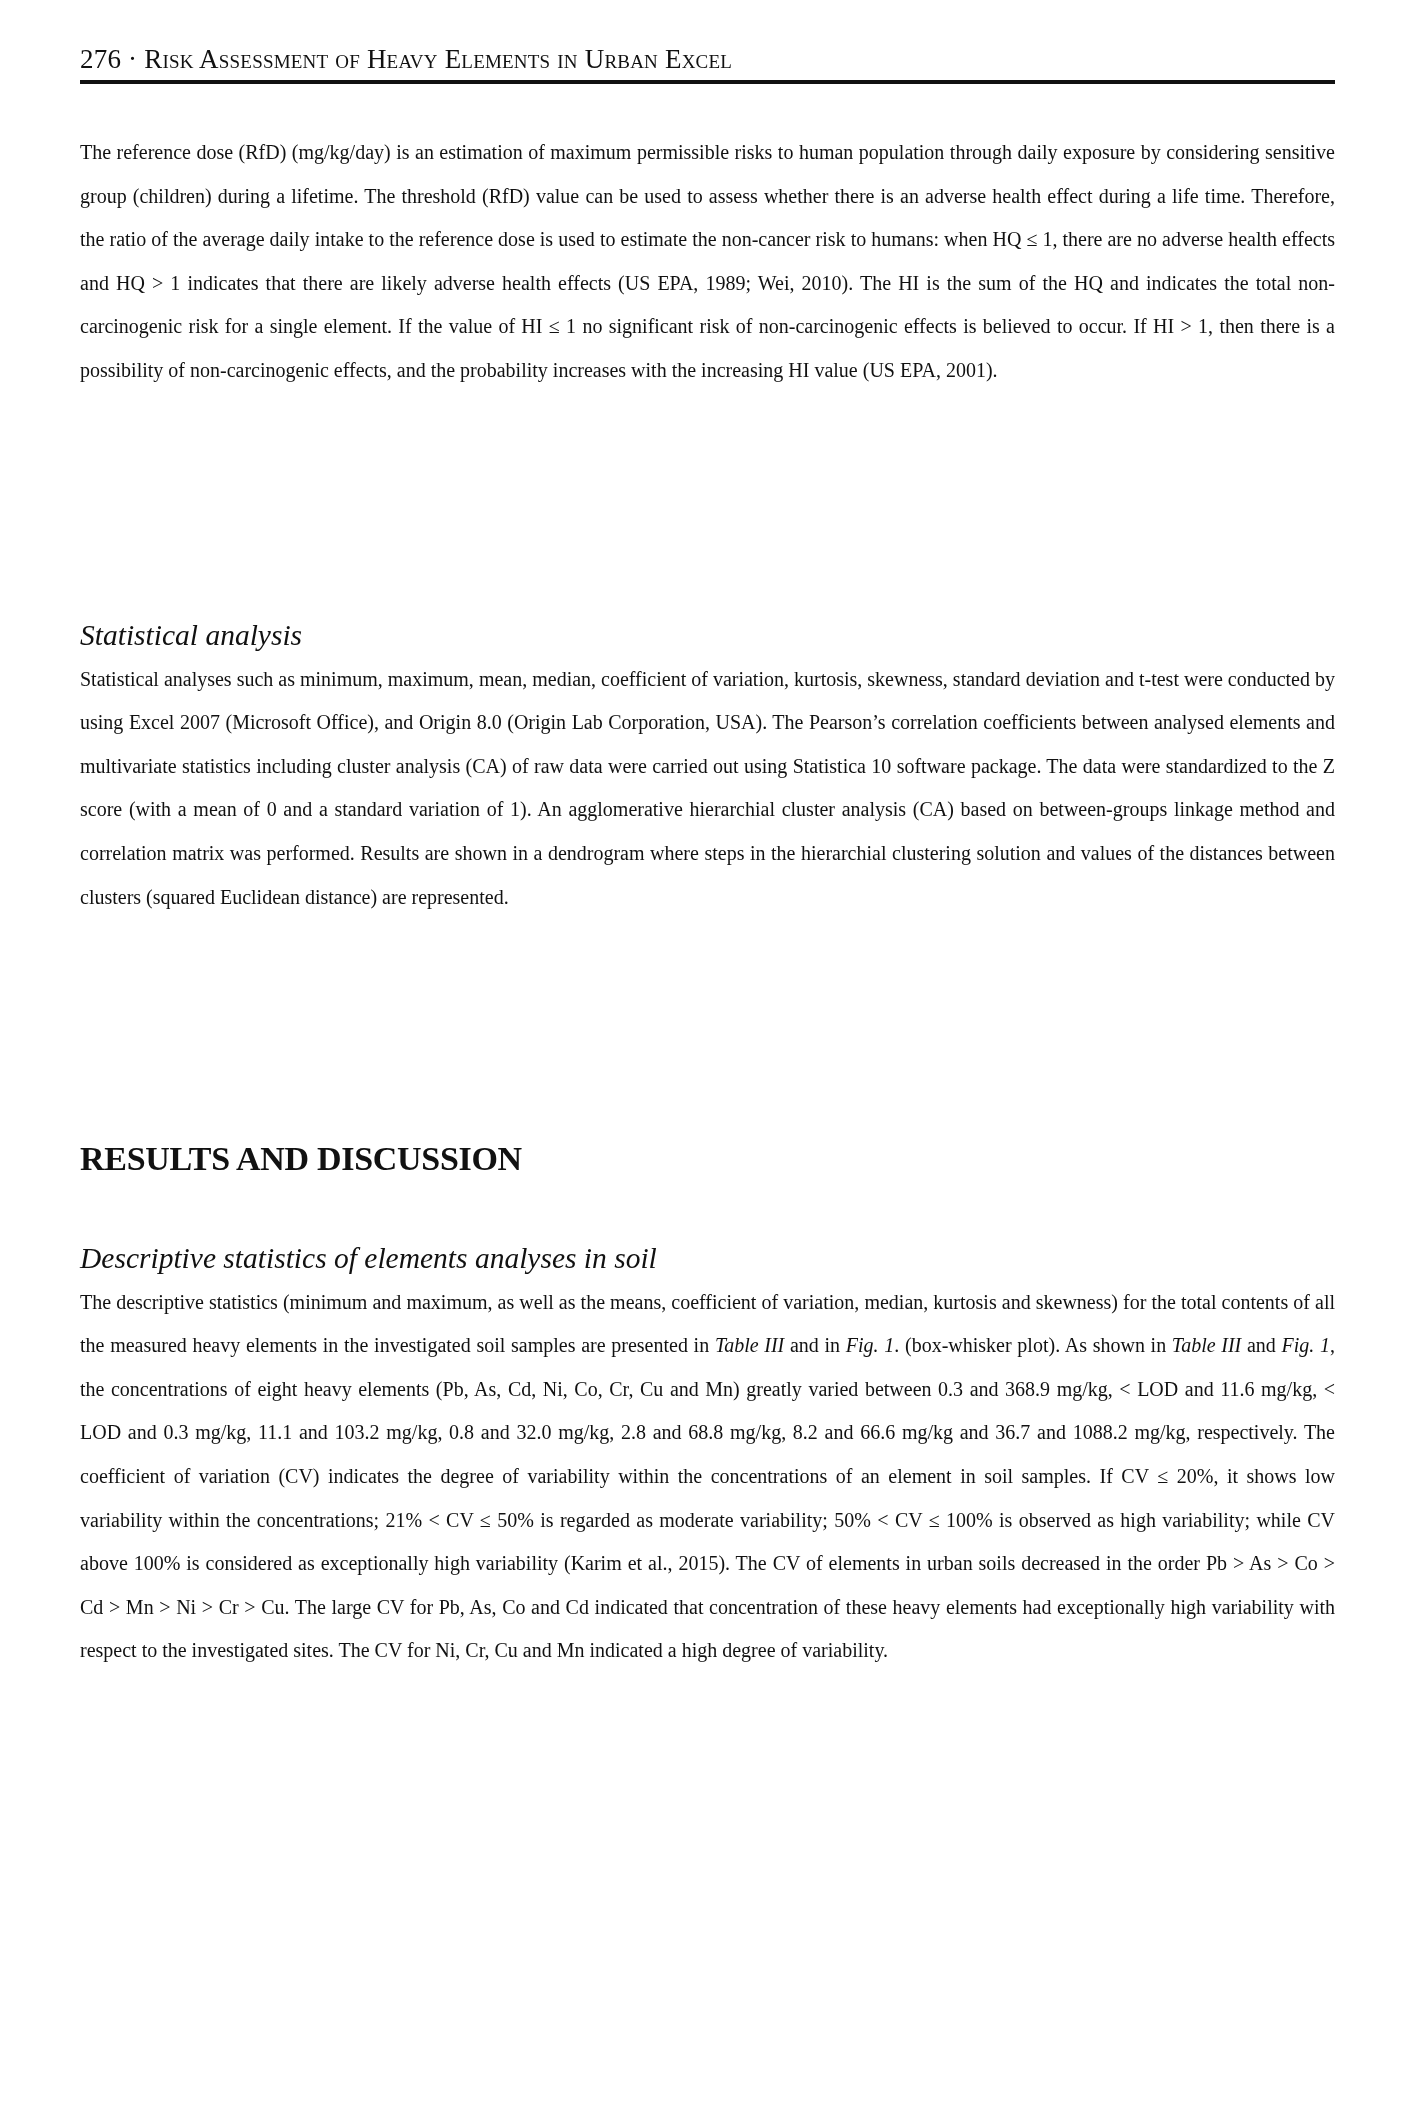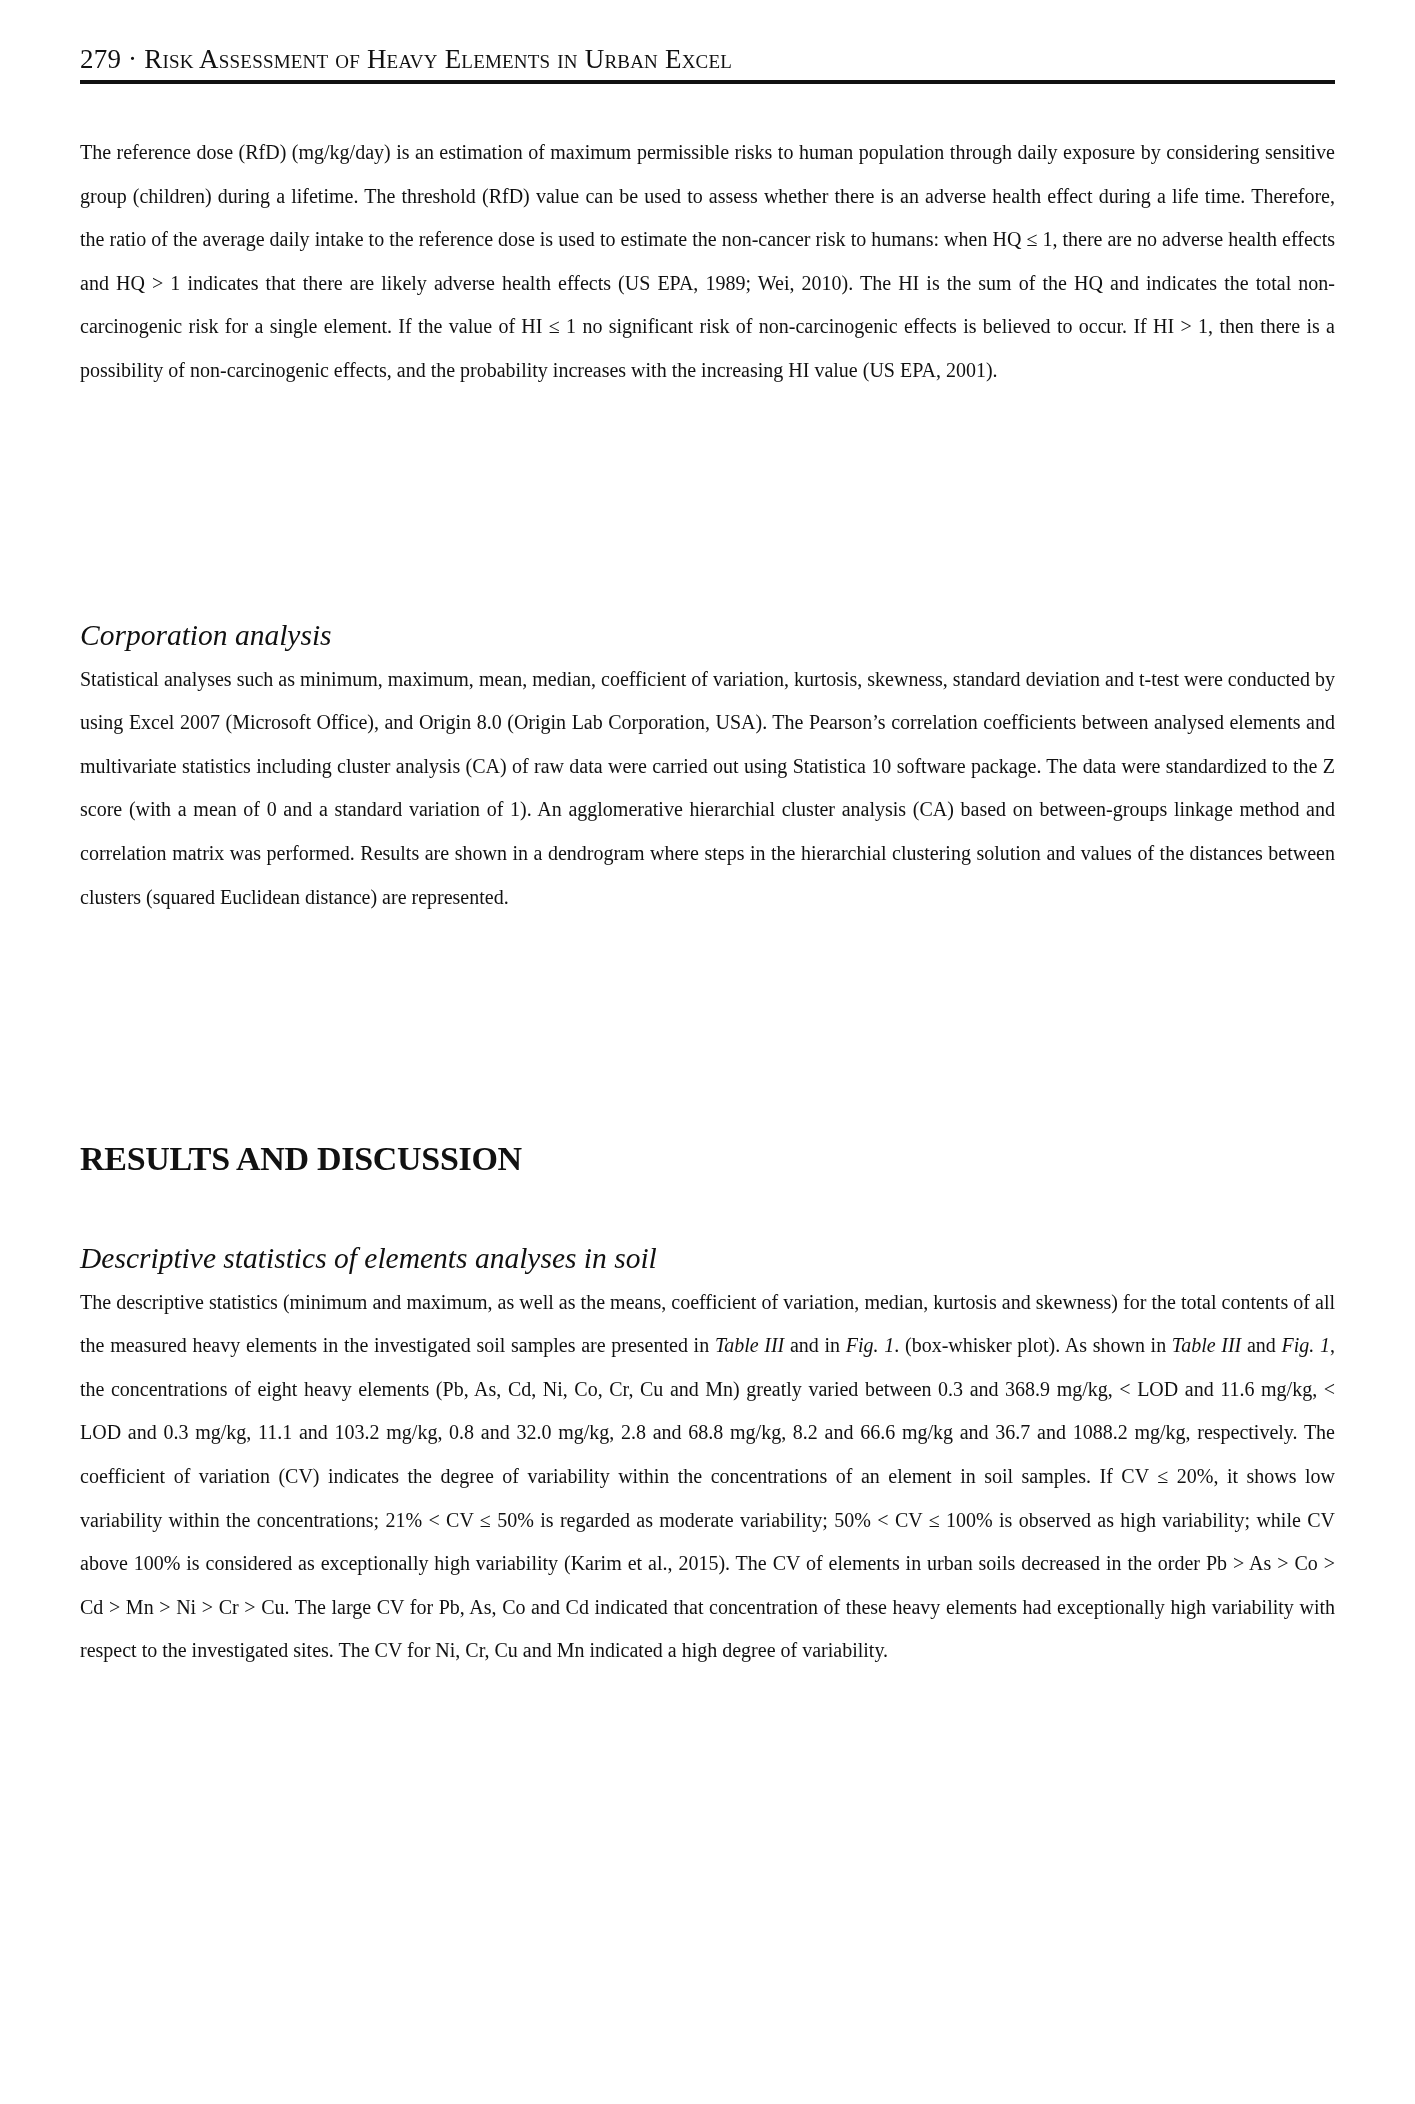--- a/index.html
+++ b/index.html
@@ -26,32 +26,32 @@
     font-weight: bold; font-size: 34px; margin: 0; letter-spacing: -0.3px;
   }
   i { font-style: italic; font-family: Liberation Serif, serif; }
 </style>
 </head>
 <body>
 
 <div class="page">
 
   <div class="running-head">
-    <span>279</span>
+    <span>276</span>
     <span>·</span>
     <span class="sc">Risk Assessment of Heavy Elements in Urban Excel</span>
   </div>
   <div class="head-rule"></div>
 
   <div class="block" style="top:131px;">
     <p>The reference dose (RfD) (mg/kg/day) is an estimation of maximum permissible risks to human population through daily exposure by considering sensitive group (children) during a lifetime. The threshold (RfD) value can be used to assess whether there is an adverse health effect during a life time. Therefore, the ratio of the average daily intake to the reference dose is used to estimate the non-cancer risk to humans: when HQ ≤ 1, there are no adverse health effects and HQ &gt; 1 indicates that there are likely adverse health effects (US EPA, 1989; Wei, 2010). The HI is the sum of the HQ and indicates the total non-carcinogenic risk for a single element. If the value of HI ≤ 1 no significant risk of non-carcinogenic effects is believed to occur. If HI &gt; 1, then there is a possibility of non-carcinogenic effects, and the probability increases with the increasing HI value (US EPA, 2001).</p>
   </div>
 
   <div class="block" style="top:614px;">
-    <div class="subhead">Corporation analysis</div>
+    <div class="subhead">Statistical analysis</div>
     <p>Statistical analyses such as minimum, maximum, mean, median, coefficient of variation, kurtosis, skewness, standard deviation and t-test were conducted by using Excel 2007 (Microsoft Office), and Origin 8.0 (Origin Lab Corporation, USA). The Pearson’s correlation coefficients between analysed elements and multivariate statistics including cluster analysis (CA) of raw data were carried out using Statistica 10 software package. The data were standardized to the Z score (with a mean of 0 and a standard variation of 1). An agglomerative hierarchial cluster analysis (CA) based on between-groups linkage method and correlation matrix was performed. Results are shown in a dendrogram where steps in the hierarchial clustering solution and values of the distances between clusters (squared Euclidean distance) are represented.</p>
   </div>
 
   <div class="block" style="top:1140px;">
     <h2 class="section-title">RESULTS AND DISCUSSION</h2>
   </div>
 
   <div class="block" style="top:1237px;">
     <div class="subhead">Descriptive statistics of elements analyses in soil</div>
     <p><span>The descriptive statistics (minimum and maximum, as well as the means, coefficient of variation, median, kurtosis and skewness) for the total contents of all the measured heavy elements in the investigated soil samples are presented in </span><i>Table III</i><span> and in </span><i>Fig. 1</i><span>. (box-whisker plot). As shown in </span><i>Table III</i><span> and </span><i>Fig. 1</i><span>, the concentrations of eight heavy elements (Pb, As, Cd, Ni, Co, Cr, Cu and Mn) greatly varied between 0.3 and 368.9 mg/kg, &lt; LOD and 11.6 mg/kg, &lt; LOD and 0.3 mg/kg, 11.1 and 103.2 mg/kg, 0.8 and 32.0 mg/kg, 2.8 and 68.8 mg/kg, 8.2 and 66.6 mg/kg and 36.7 and 1088.2 mg/kg, respectively. The coefficient of variation (CV) indicates the degree of variability within the concentrations of an element in soil samples. If CV ≤ 20%, it shows low variability within the concentrations; 21% &lt; CV ≤ 50% is regarded as moderate variability; 50% &lt; CV ≤ 100% is observed as high variability; while CV above 100% is considered as exceptionally high variability (Karim et al., 2015). The CV of elements in urban soils decreased in the order Pb &gt; As &gt; Co &gt; Cd &gt; Mn &gt; Ni &gt; Cr &gt; Cu. The large CV for Pb, As, Co and Cd indicated that concentration of these heavy elements had exceptionally high variability with respect to the investigated sites. The CV for Ni, Cr, Cu and Mn indicated a high degree of variability.</span></p>

